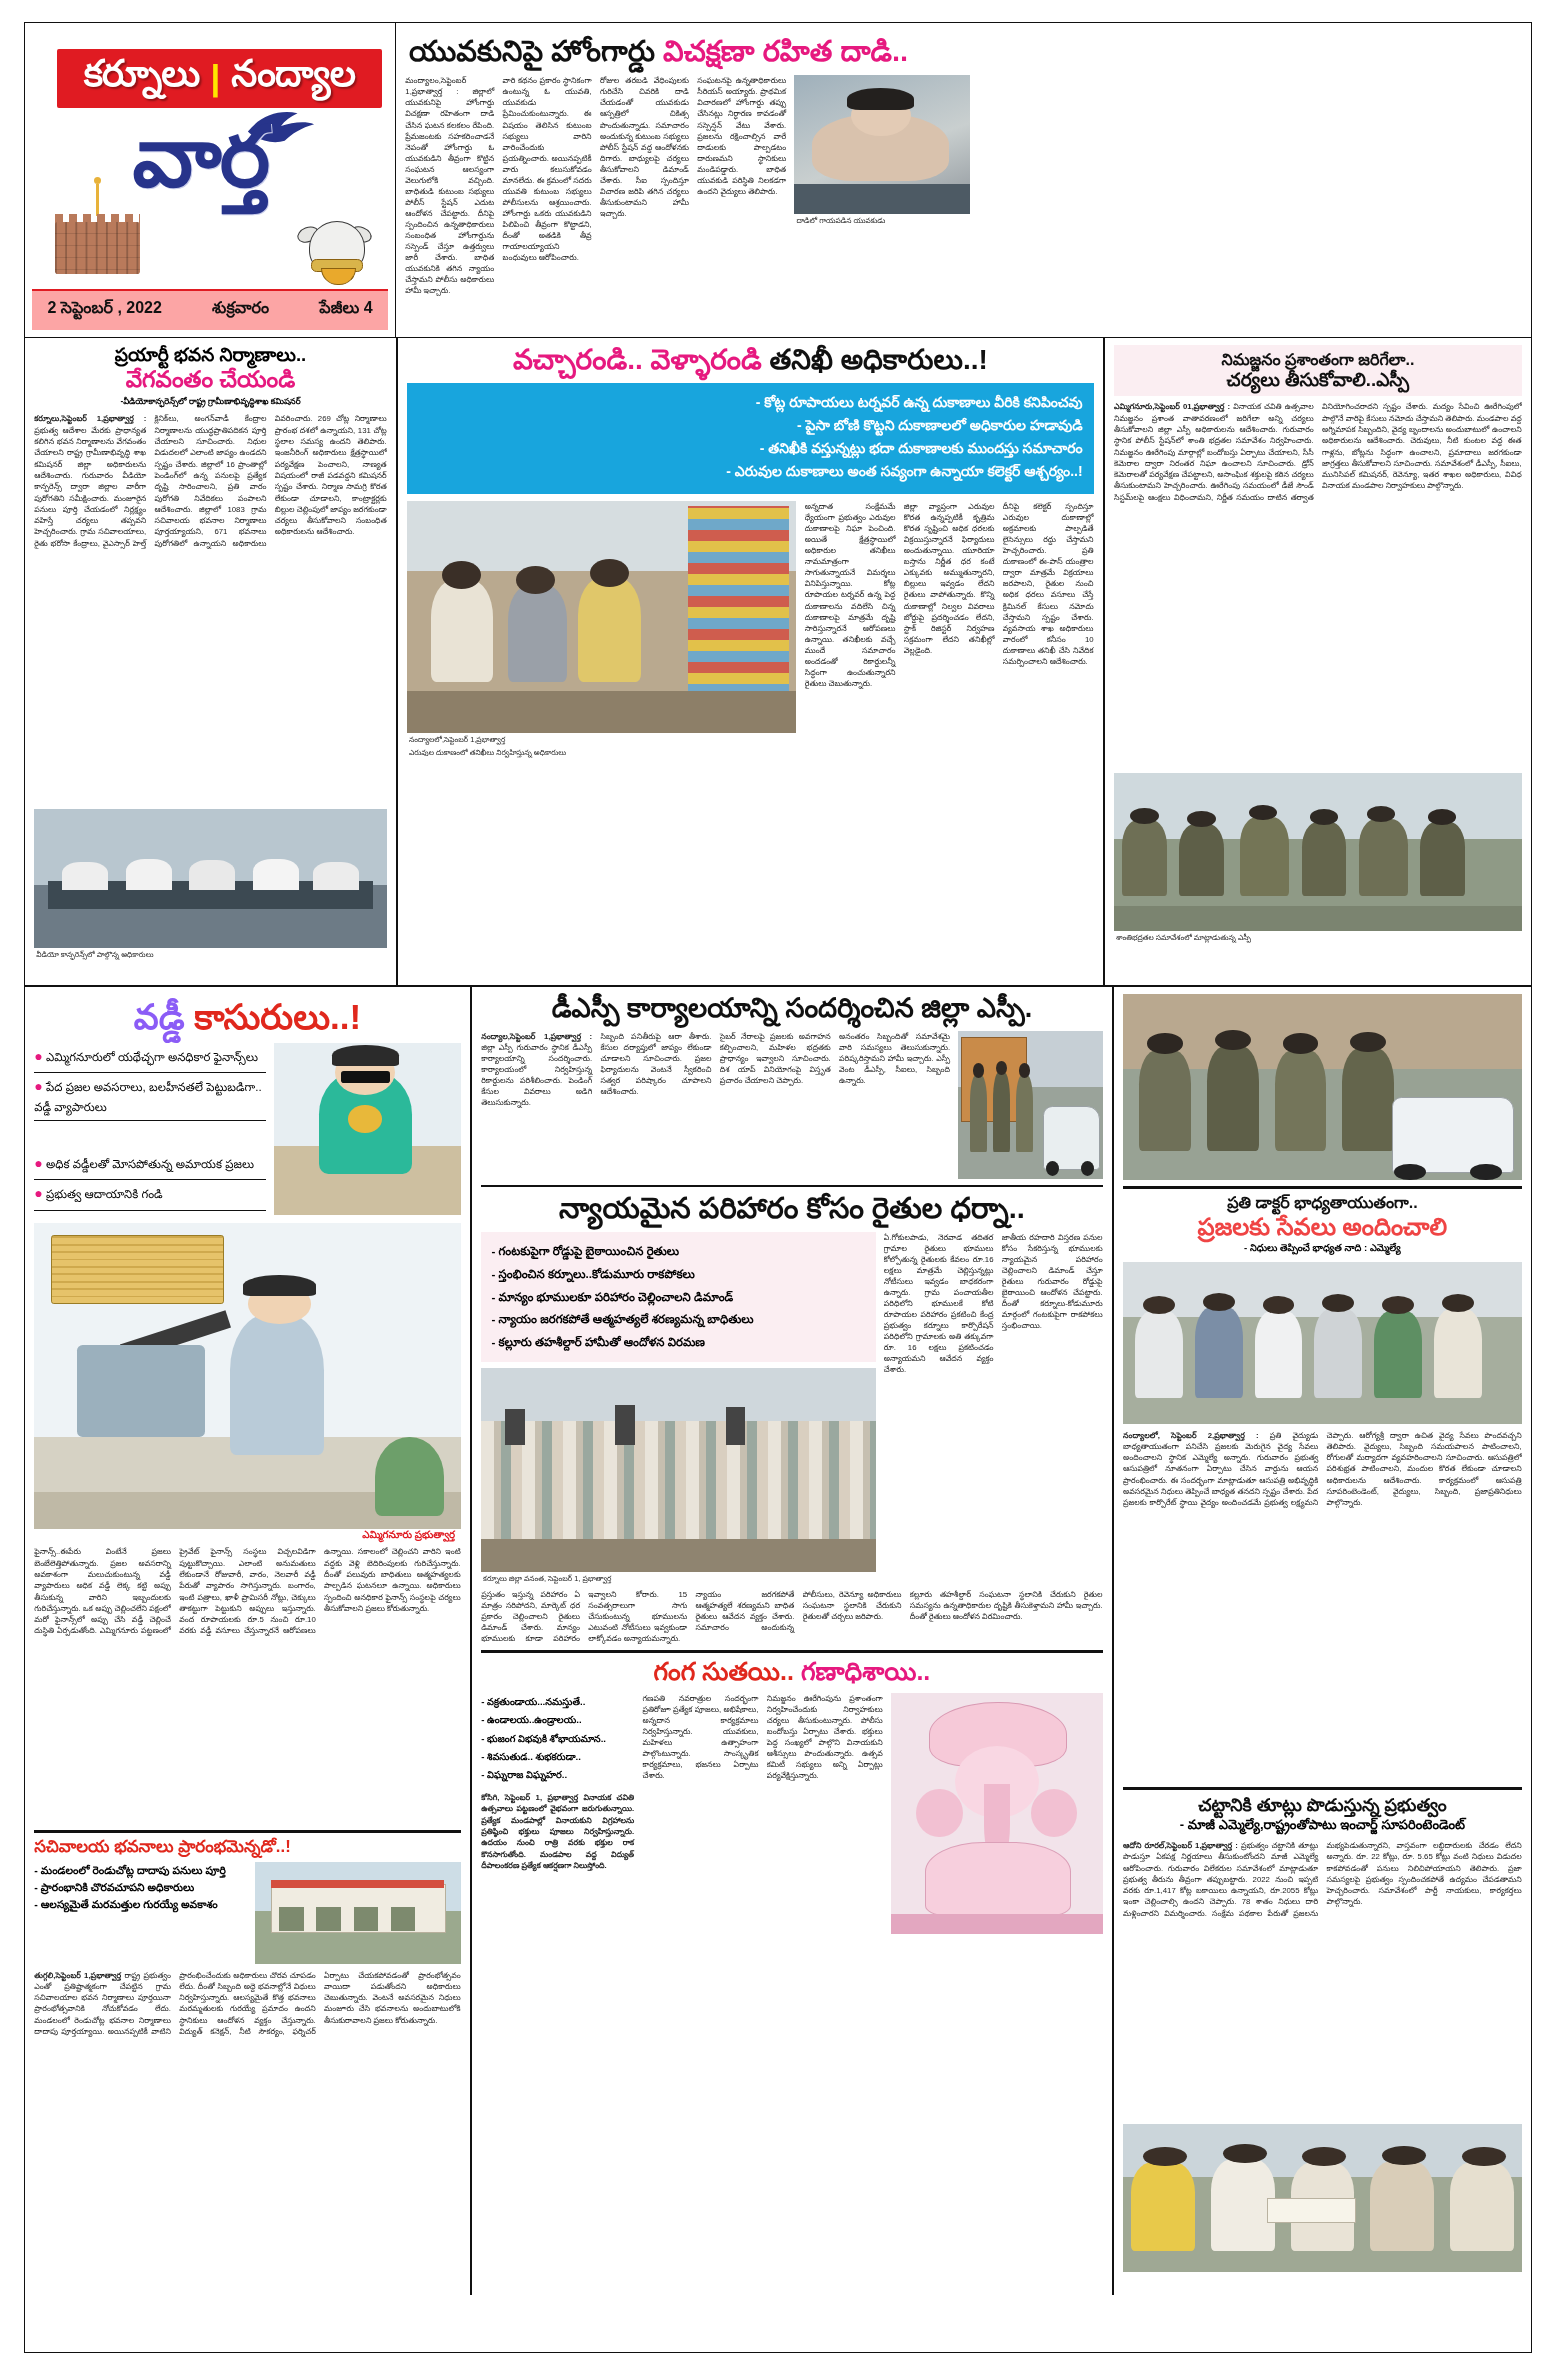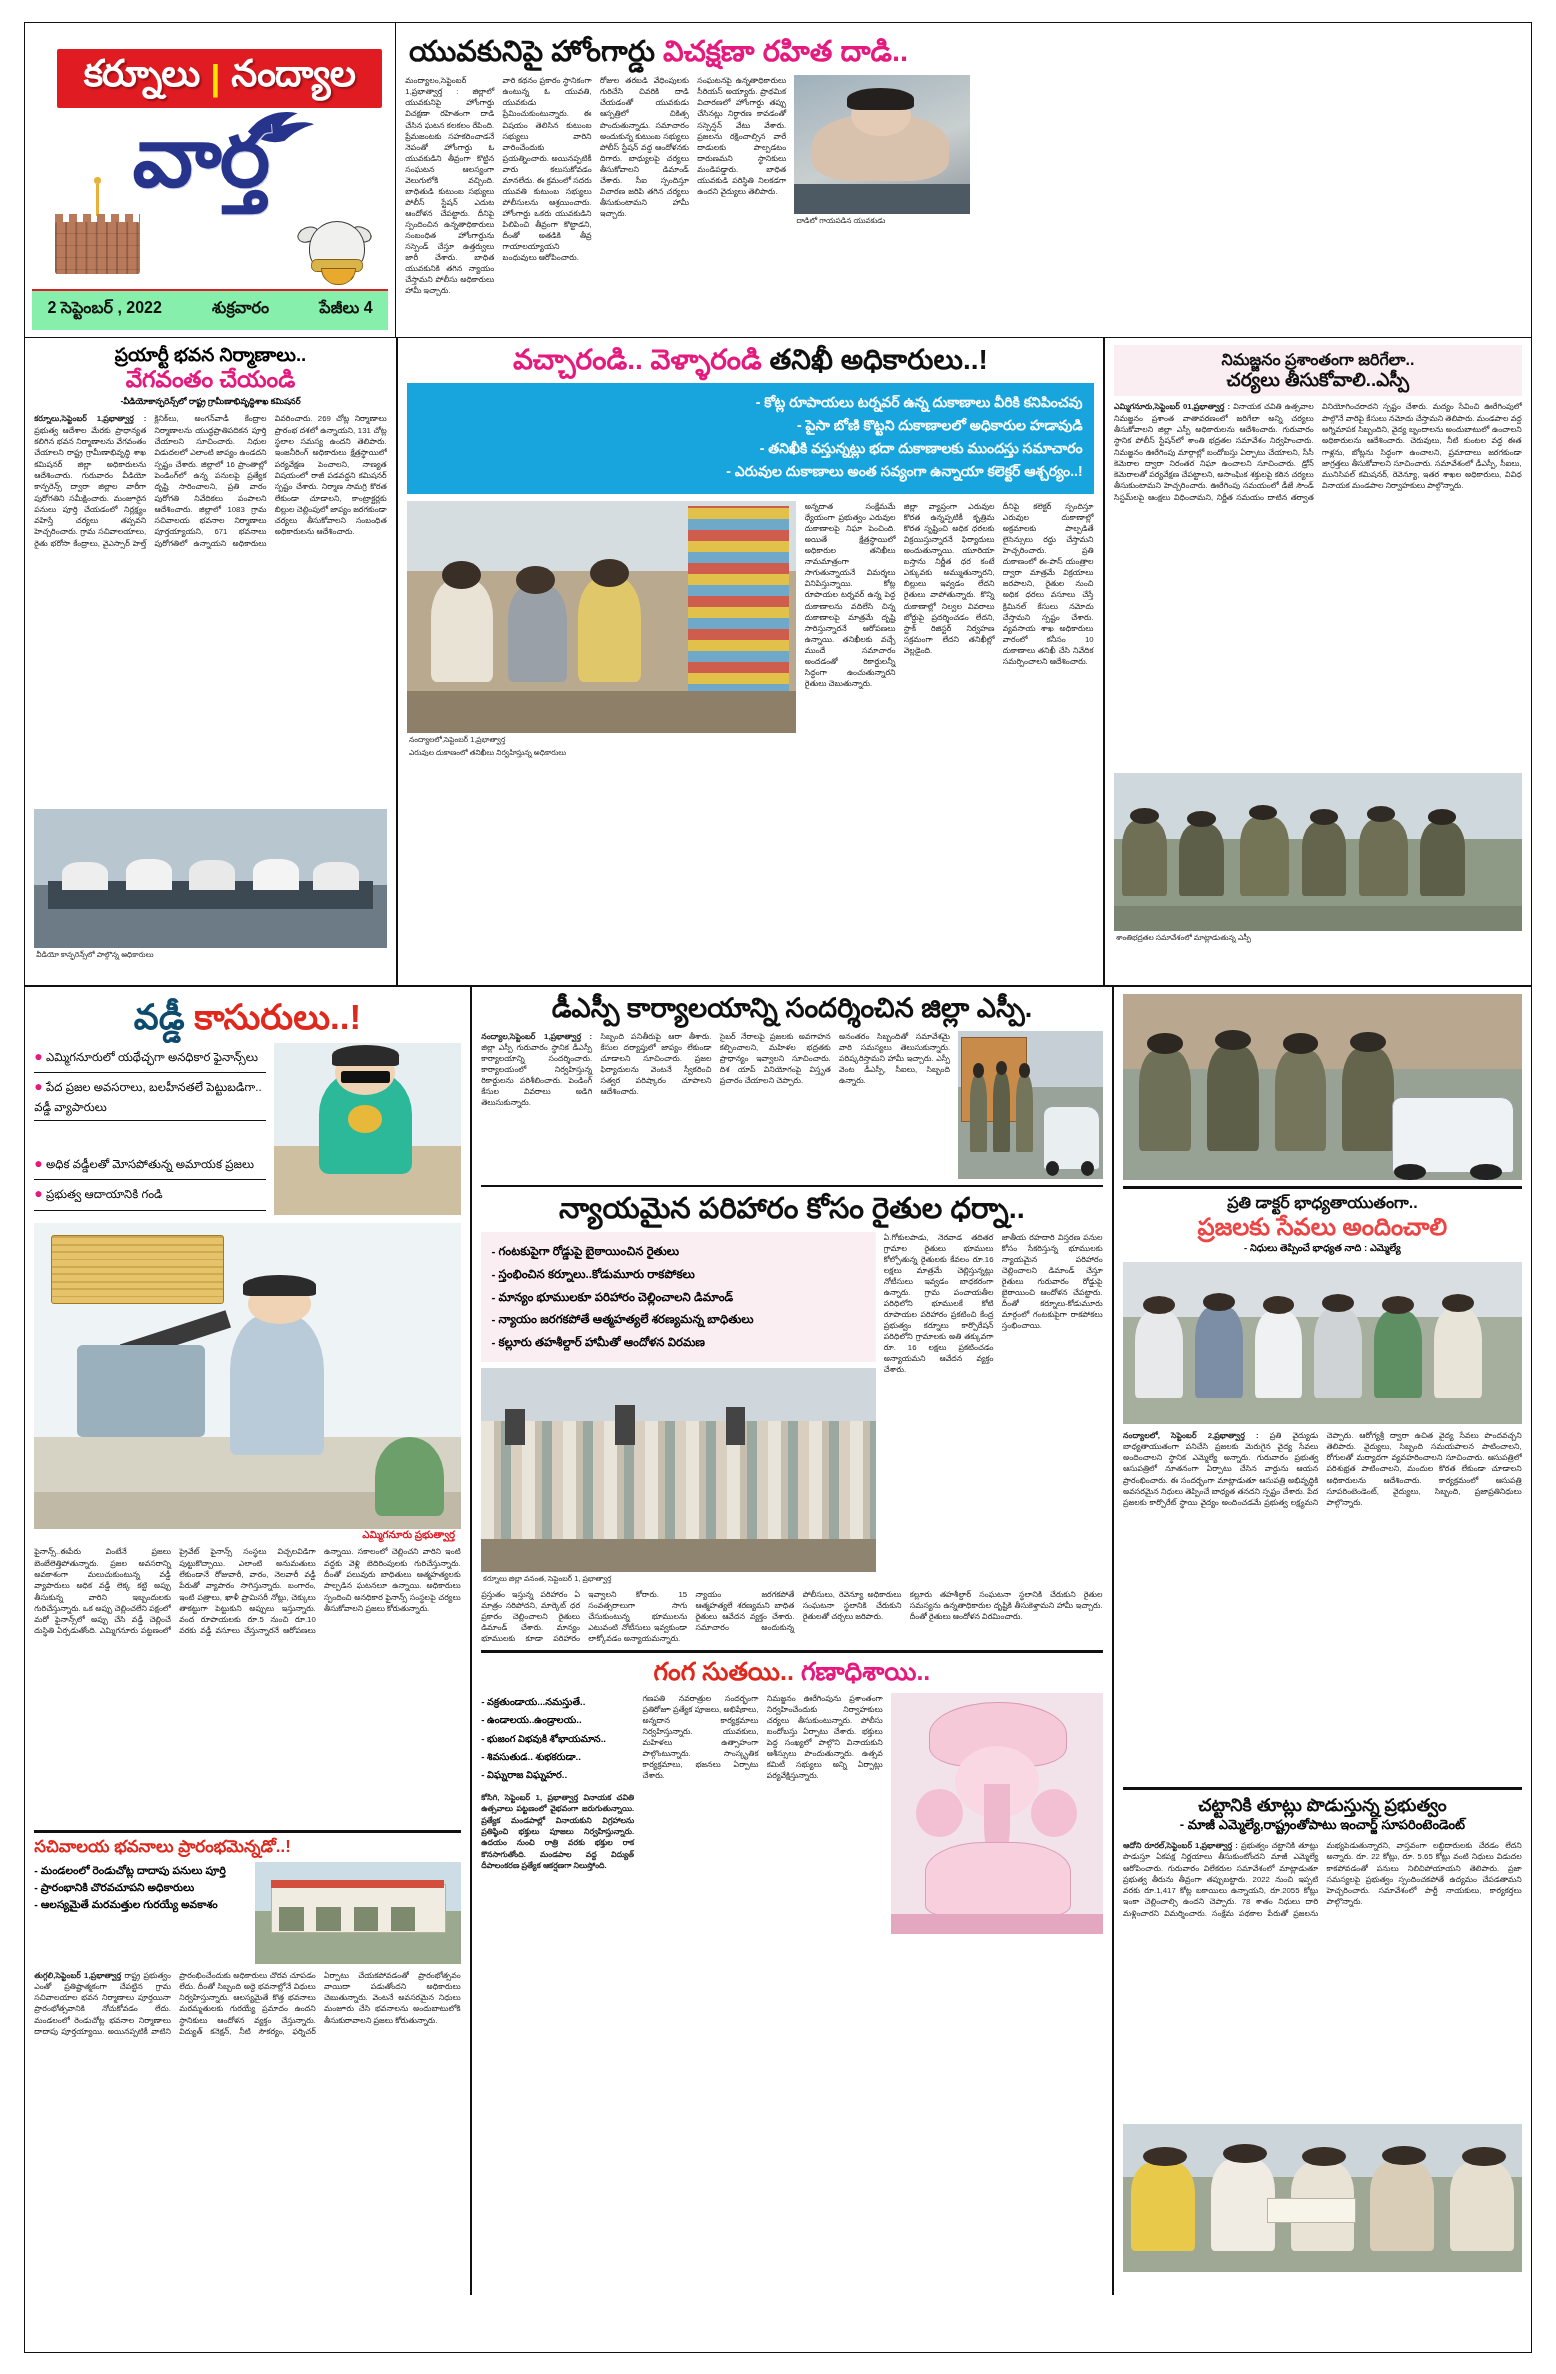--- a/index.html
+++ b/index.html
@@ -39,21 +39,21 @@
       border:1.9px solid #3a3a3a;border-radius:50% 50% 45% 45%;}
   .nandi .ear{position:absolute;width:20.4px;height:13px;background:#e6e6e3;border:1.9px solid #3a3a3a;
       border-radius:50%;}
   .nandi .ear.l{right:59px;bottom:43px;transform:rotate(-22deg);}
   .nandi .ear.r{right:5.6px;bottom:43px;transform:rotate(22deg);}
   .nandi .bell{position:absolute;right:22px;bottom:0px;width:33px;height:15px;
       background:#e9a92c;border-radius:0 0 16.7px 16.7px;border:1.9px solid #8a6010;}
   .nandi .neck{position:absolute;right:15px;bottom:13px;width:50px;height:11px;background:#d9b44a;
       border-radius:5.6px;border:0.9px solid #8a6010;}
   .dove{position:absolute;left:213px;top:-3.7px;width:74px;height:46px;color:#27348b;}
-  .mh-dateline{position:absolute;left:7.4px;right:7.4px;bottom:7.4px;background:#86efac;
+  .mh-dateline{position:absolute;left:7.4px;right:7.4px;bottom:7.4px;background:#fca5a5;
       height:41px;display:flex;align-items:center;justify-content:space-between;
       padding:0 15px;box-sizing:border-box;border-top:2.8px solid #e01b22;}
   .mh-dateline span{font-size:16px;font-weight:bold;color:#111;}
   .mh-rule{margin:0 7.4px;height:3.7px;background:#b9b9b9;}
 
   .mh-right{flex:1;position:relative;padding:7.4px 9.3px;box-sizing:border-box;}
   .top-headline{font-size:29px;font-weight:bold;color:#111;text-align:left;line-height:1.1;
       margin:5.6px 0 7.4px 3.7px;}
   .top-headline .pink{color:#e6197f;}
   .top-cols{display:flex;gap:8.3px;}
@@ -227,21 +227,21 @@
       </div>
       <div class="cap">శాంతిభద్రతల సమావేశంలో మాట్లాడుతున్న ఎస్పీ</div>
     </div>
   </div>
 
   <div class="row" style="height:1308px;">
 
     <div style="width:445px;padding:7.4px 9.3px;box-sizing:border-box;">
 
       <div class="sechead" style="font-size:35px;margin:3.7px 0 7.4px;">
-        <span style="color:#0c4a6e">వడ్డీ </span><span style="color:#e0281d">కాసురులు..!</span>
+        <span style="color:#8b5cf6">వడ్డీ </span><span style="color:#e0281d">కాసురులు..!</span>
       </div>
 
       <div class="row" style="gap:7.4px;">
         <div style="width:232px;font-size:11.6px;line-height:1.55;">
           <div style="border-bottom:1.9px solid #111;padding:2.8px 0 4.6px;">
             <span style="color:#e6197f;font-size:14px">●</span>
             <span>ఎమ్మిగనూరులో యథేచ్ఛగా అనధికార ఫైనాన్స్‌లు</span></div>
           <div style="border-bottom:1.9px solid #111;padding:2.8px 0 4.6px;">
             <span style="color:#e6197f;font-size:14px">●</span>
             <span>పేద ప్రజల అవసరాలు, బలహీనతలే పెట్టుబడిగా.. వడ్డీ వ్యాపారులు</span></div>

